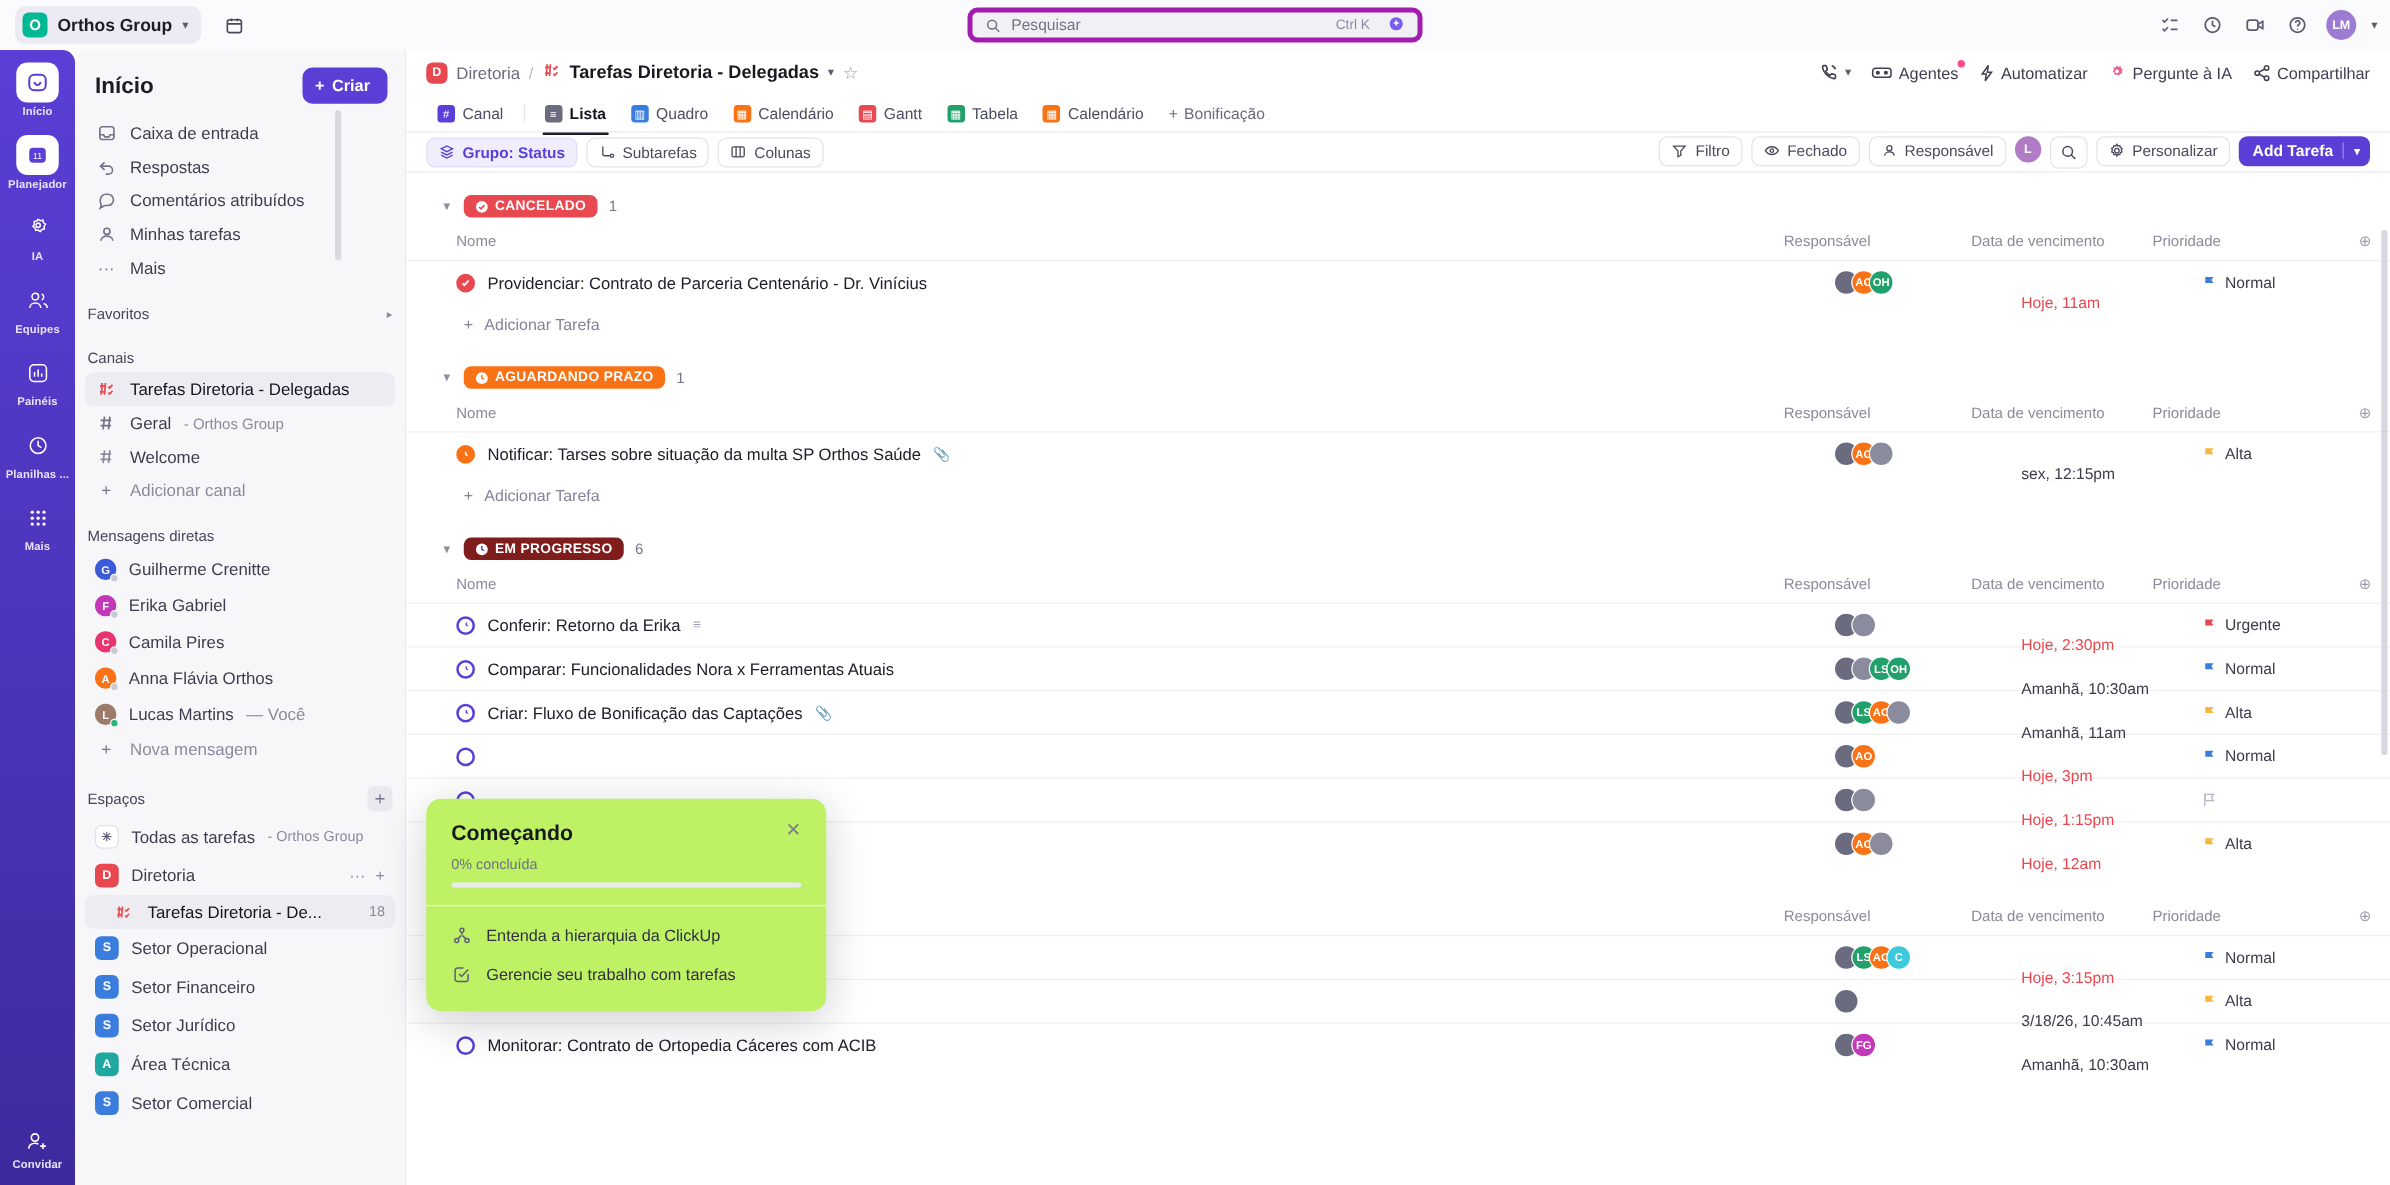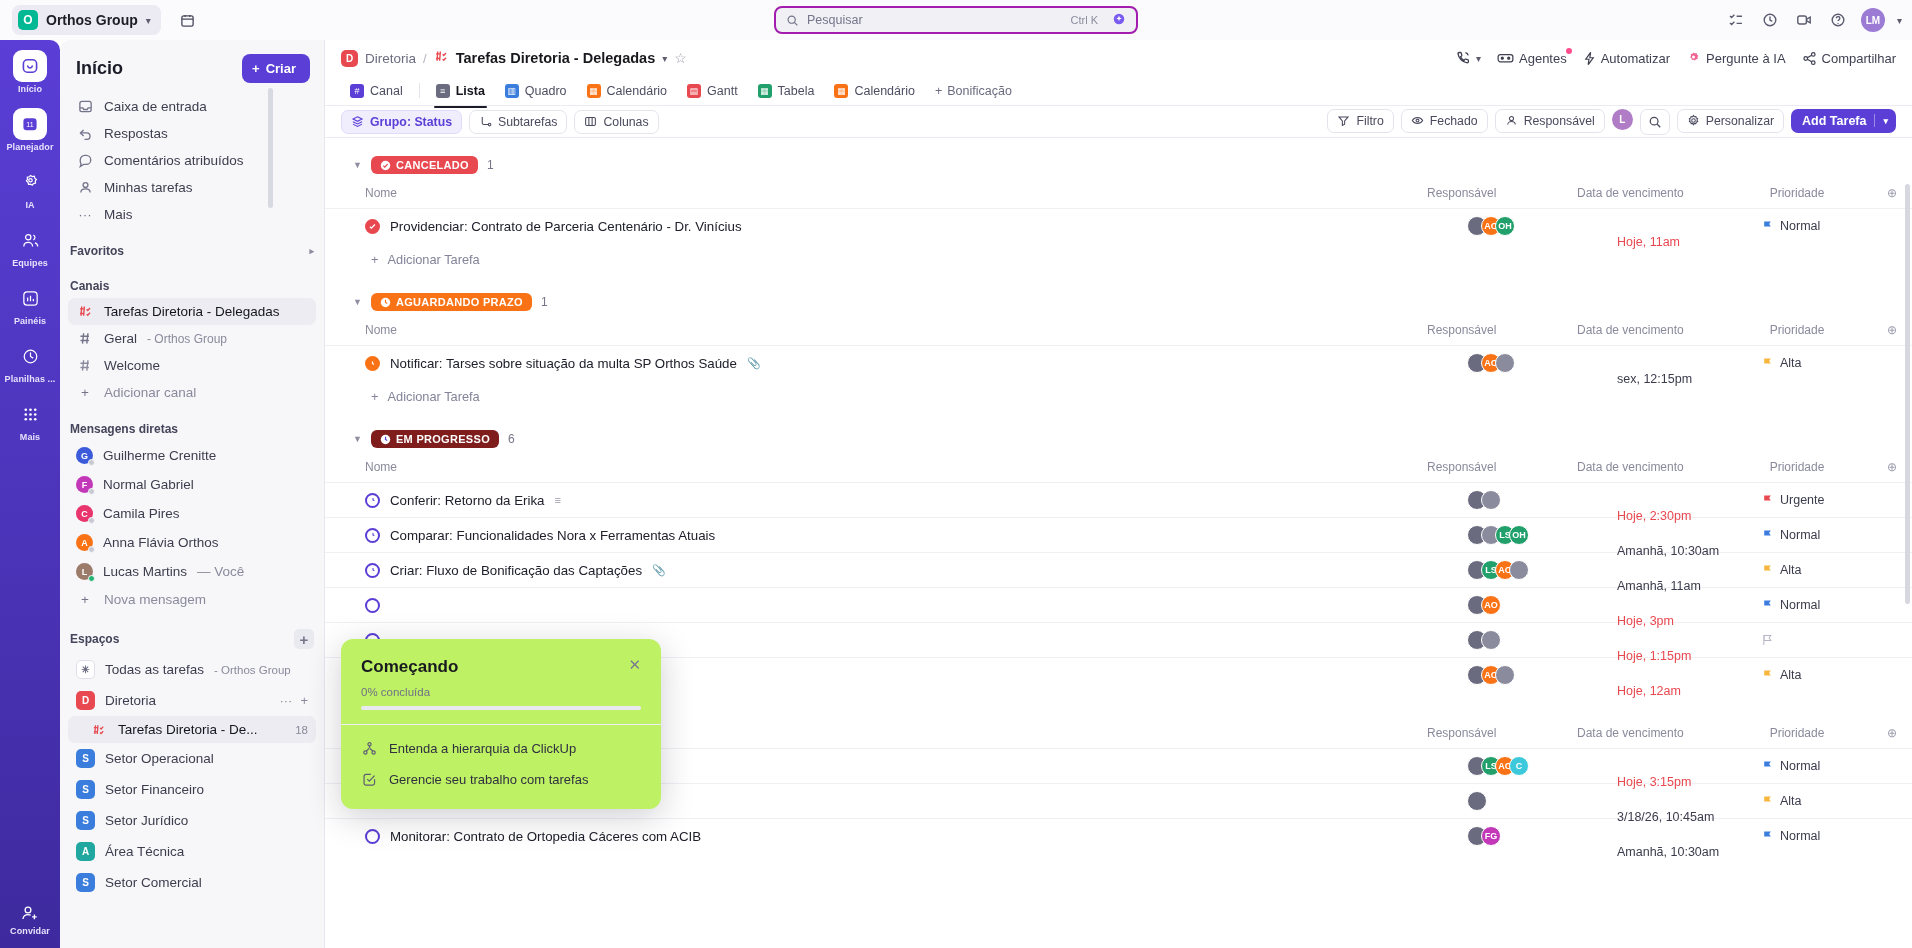--- a/index.html
+++ b/index.html
@@ -24,21 +24,21 @@
   .ws-badge {
     width:20px;height:20px;border-radius:5px;background:#00b894;color:#fff;
     font-size:12px;font-weight:700;display:flex;align-items:center;justify-content:center;
   }
   .ws-name { font-size:14px; font-weight:700; color:#1d1d28; }
   .chev { font-size:10px; color:#5c5c6e; }
   .cal-btn { margin-left:14px; width:26px;height:26px; display:flex;align-items:center;justify-content:center; border-radius:6px; cursor:pointer;}
 
   .searchbar {
     position:absolute; left:50%; transform:translateX(-50%); top:6px;
-    width:364px; height:28px; background:#f1f1f5; border:2px solid #a21caf;
+    width:364px; height:28px; background:#f1f1f5; border:4px solid #a21caf;
     border-radius:8px; display:flex; align-items:center; gap:8px; padding:0 10px; cursor:text;
   }
   .searchbar .ph { color:#74748a; font-size:12.5px; }
   .kbd { margin-left:auto; font-size:11px; color:#8c8ca0; }
   .search-spark { margin-left:6px; }
 
   .top-right { position:absolute; right:10px; top:0; height:40px; display:flex; align-items:center; gap:12px; }
   .tr-ico { width:22px;height:22px; display:flex;align-items:center;justify-content:center; cursor:pointer; color:#5c5c70; }
   .avatar-top {
     width:24px;height:24px;border-radius:50%;background:#9b7bd4;color:#fff;font-size:10px;font-weight:700;
@@ -74,21 +74,21 @@
   }
   .sb-list { padding:0 8px; }
   .sb-row {
     display:flex; align-items:center; gap:10px; padding:6px 8px; border-radius:7px;
     font-size:13.5px; color:#3d3d4e; cursor:pointer; white-space:nowrap;
   }
   .sb-row.sel { background:#ececf2; color:#15151f; font-weight:400; }
   .sb-ico { width:18px; display:flex; align-items:center; justify-content:center; color:#73738a; flex:0 0 18px;}
   .sb-muted { color:#8a8a9c; }
   .sb-section {
-    font-size:12px; font-weight:700; color:#44445a; padding:16px 10px 5px 10px;
+    font-size:12px; font-weight:400; color:#44445a; padding:16px 10px 5px 10px;
     display:flex; align-items:center; justify-content:space-between;
   }
   .sb-section .plus { color:#76768c; font-size:15px; width:20px;height:20px;display:flex;align-items:center;justify-content:center;border-radius:5px;background:#e9e9f0;}
   .dm-av { width:17px;height:17px;border-radius:50%;color:#fff;font-size:9px;font-weight:700;display:flex;align-items:center;justify-content:center; position:relative; flex:0 0 17px;}
   .dm-av .pres { position:absolute; right:-2px; bottom:-2px; width:7px;height:7px;border-radius:50%; border:1.5px solid #f7f7fa; background:#c9c9d4; }
   .dm-av .pres.on { background:#22b573; }
   .sp-ico { width:19px;height:19px;border-radius:5px;color:#fff;font-size:10px;font-weight:700;display:flex;align-items:center;justify-content:center;flex:0 0 19px;}
   .sub-row { padding-left:22px; }
   .count-tag { margin-left:auto; font-size:11.5px; color:#8a8a9c; }
   .row-actions { margin-left:auto; display:flex; gap:8px; color:#8a8a9c; font-size:13px; }
@@ -130,21 +130,21 @@
   .grp { padding-top:14px; }
   .grp-head { display:flex; align-items:center; gap:9px; padding:0 16px 0 28px; height:26px; }
   .caret { color:#8e8ea0; font-size:9px; cursor:pointer; }
   .st-pill { border-radius:6px; color:#fff; font-size:11px; font-weight:700; letter-spacing:.3px; padding:3px 9px; display:flex; align-items:center; gap:5px; cursor:pointer;}
   .grp-count { font-size:12px; color:#76768a; }
 
   .colhead { display:flex; align-items:center; height:30px; padding-left:40px; font-size:12px; color:#8a8a9c; }
   .colhead .c-name { flex:1; }
   .c-resp { width:150px; }
   .c-due  { width:145px; }
-  .c-pri  { width:150px;text-align:center; }
+  .c-pri  { width:150px; }
   .c-plus { width:40px; color:#9d9dae; display:flex; justify-content:center; cursor:pointer; }
 
   .trow { display:flex; align-items:center; height:35px; padding-left:40px; border-top:1px solid #efeff4; cursor:pointer; }
   .t-name { flex:1; display:flex; align-items:center; gap:10px; font-size:13.3px; color:#20202c;text-align:center; }
   .t-status { width:15px;height:15px;border-radius:50%;border:2px solid; display:flex;align-items:center;justify-content:center; flex:0 0 15px;}
   .t-attach { color:#9c9cae; font-size:11px; }
   .avstack { width:150px; display:flex; align-items:center; }
   .avstack .av { width:20px;height:20px;border-radius:50%;color:#fff;font-size:9px;font-weight:700;display:flex;align-items:center;justify-content:center;border:1.5px solid #fff;margin-left:-6px;}
   .avstack .av:first-child { margin-left:0; }
   .t-due { width:145px; font-size:12.5px;margin-top:31px; }
@@ -419,21 +419,21 @@
           <span>G</span>
             <i class="pres"></i>
         </span>
         <span>Guilherme Crenitte</span>
       </div>
       <div class="sb-row">
         <span class="dm-av" style="background:#c338b8">
           <span>F</span>
             <i class="pres"></i>
         </span>
-        <span>Normal Gabriel</span>
+        <span>Erika Gabriel</span>
       </div>
       <div class="sb-row">
         <span class="dm-av" style="background:#e8356d">
           <span>C</span>
             <i class="pres"></i>
         </span>
         <span>Camila Pires</span>
       </div>
       <div class="sb-row">
         <span class="dm-av" style="background:#f97316">

